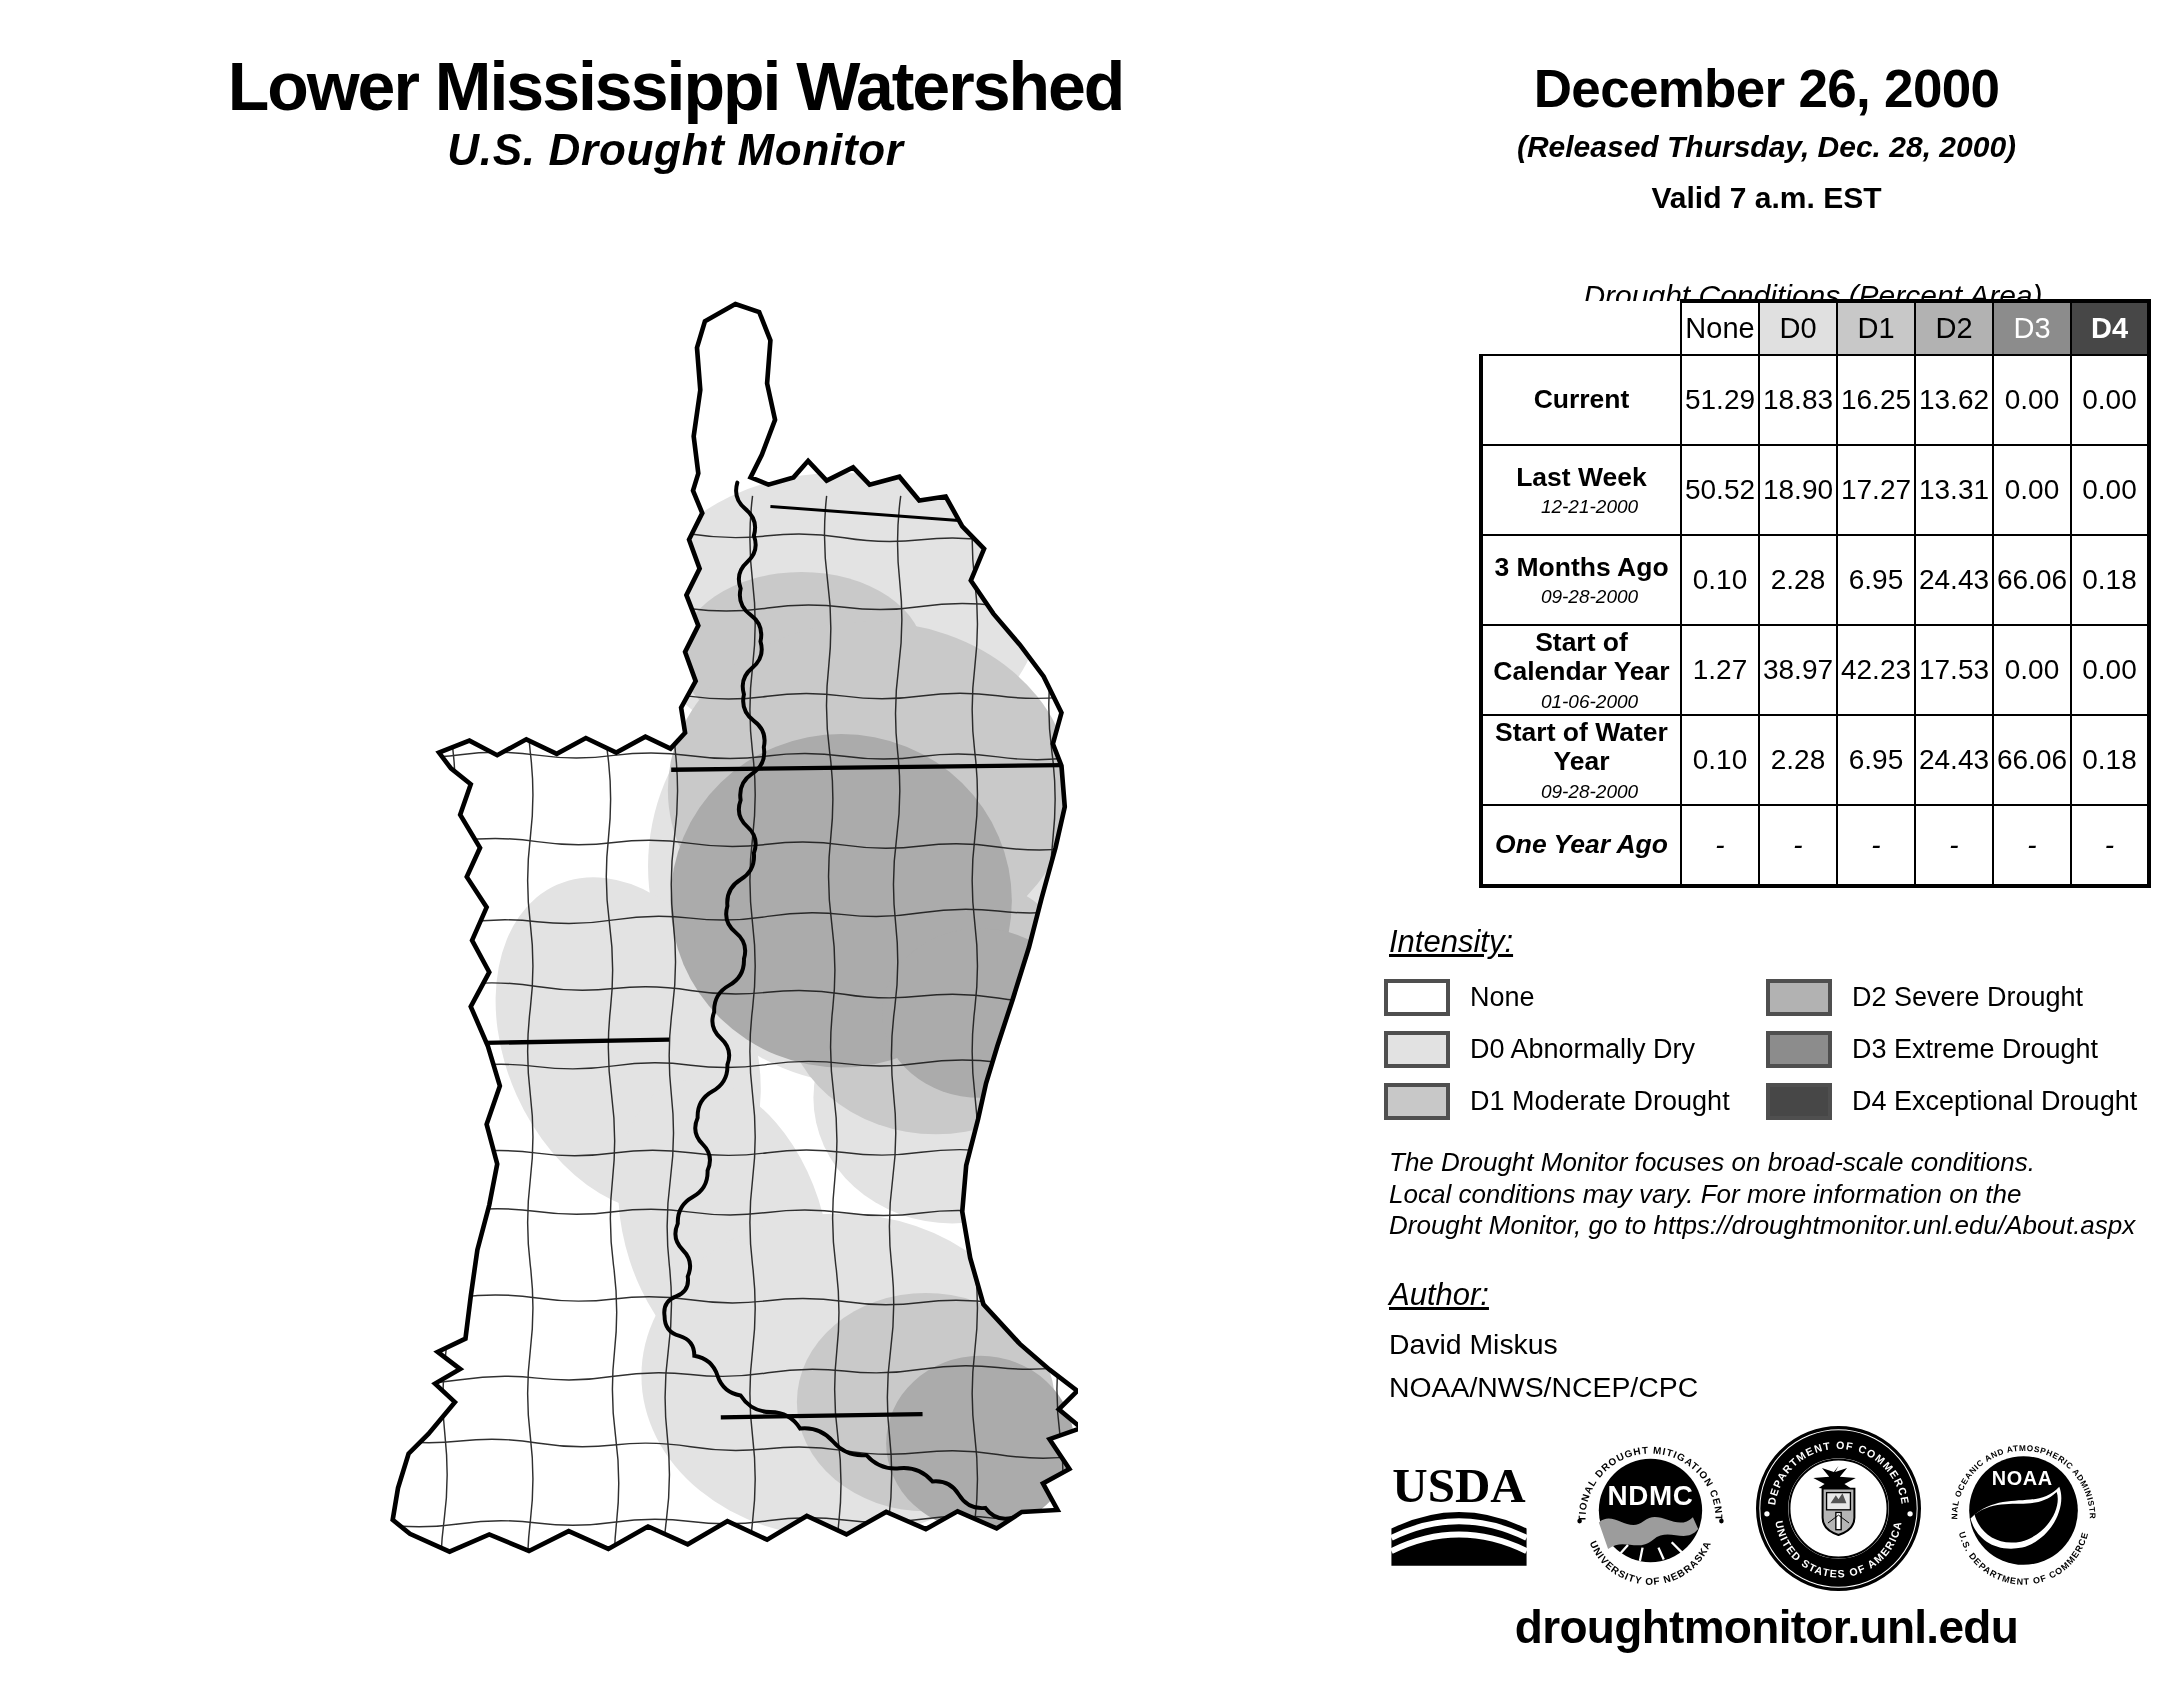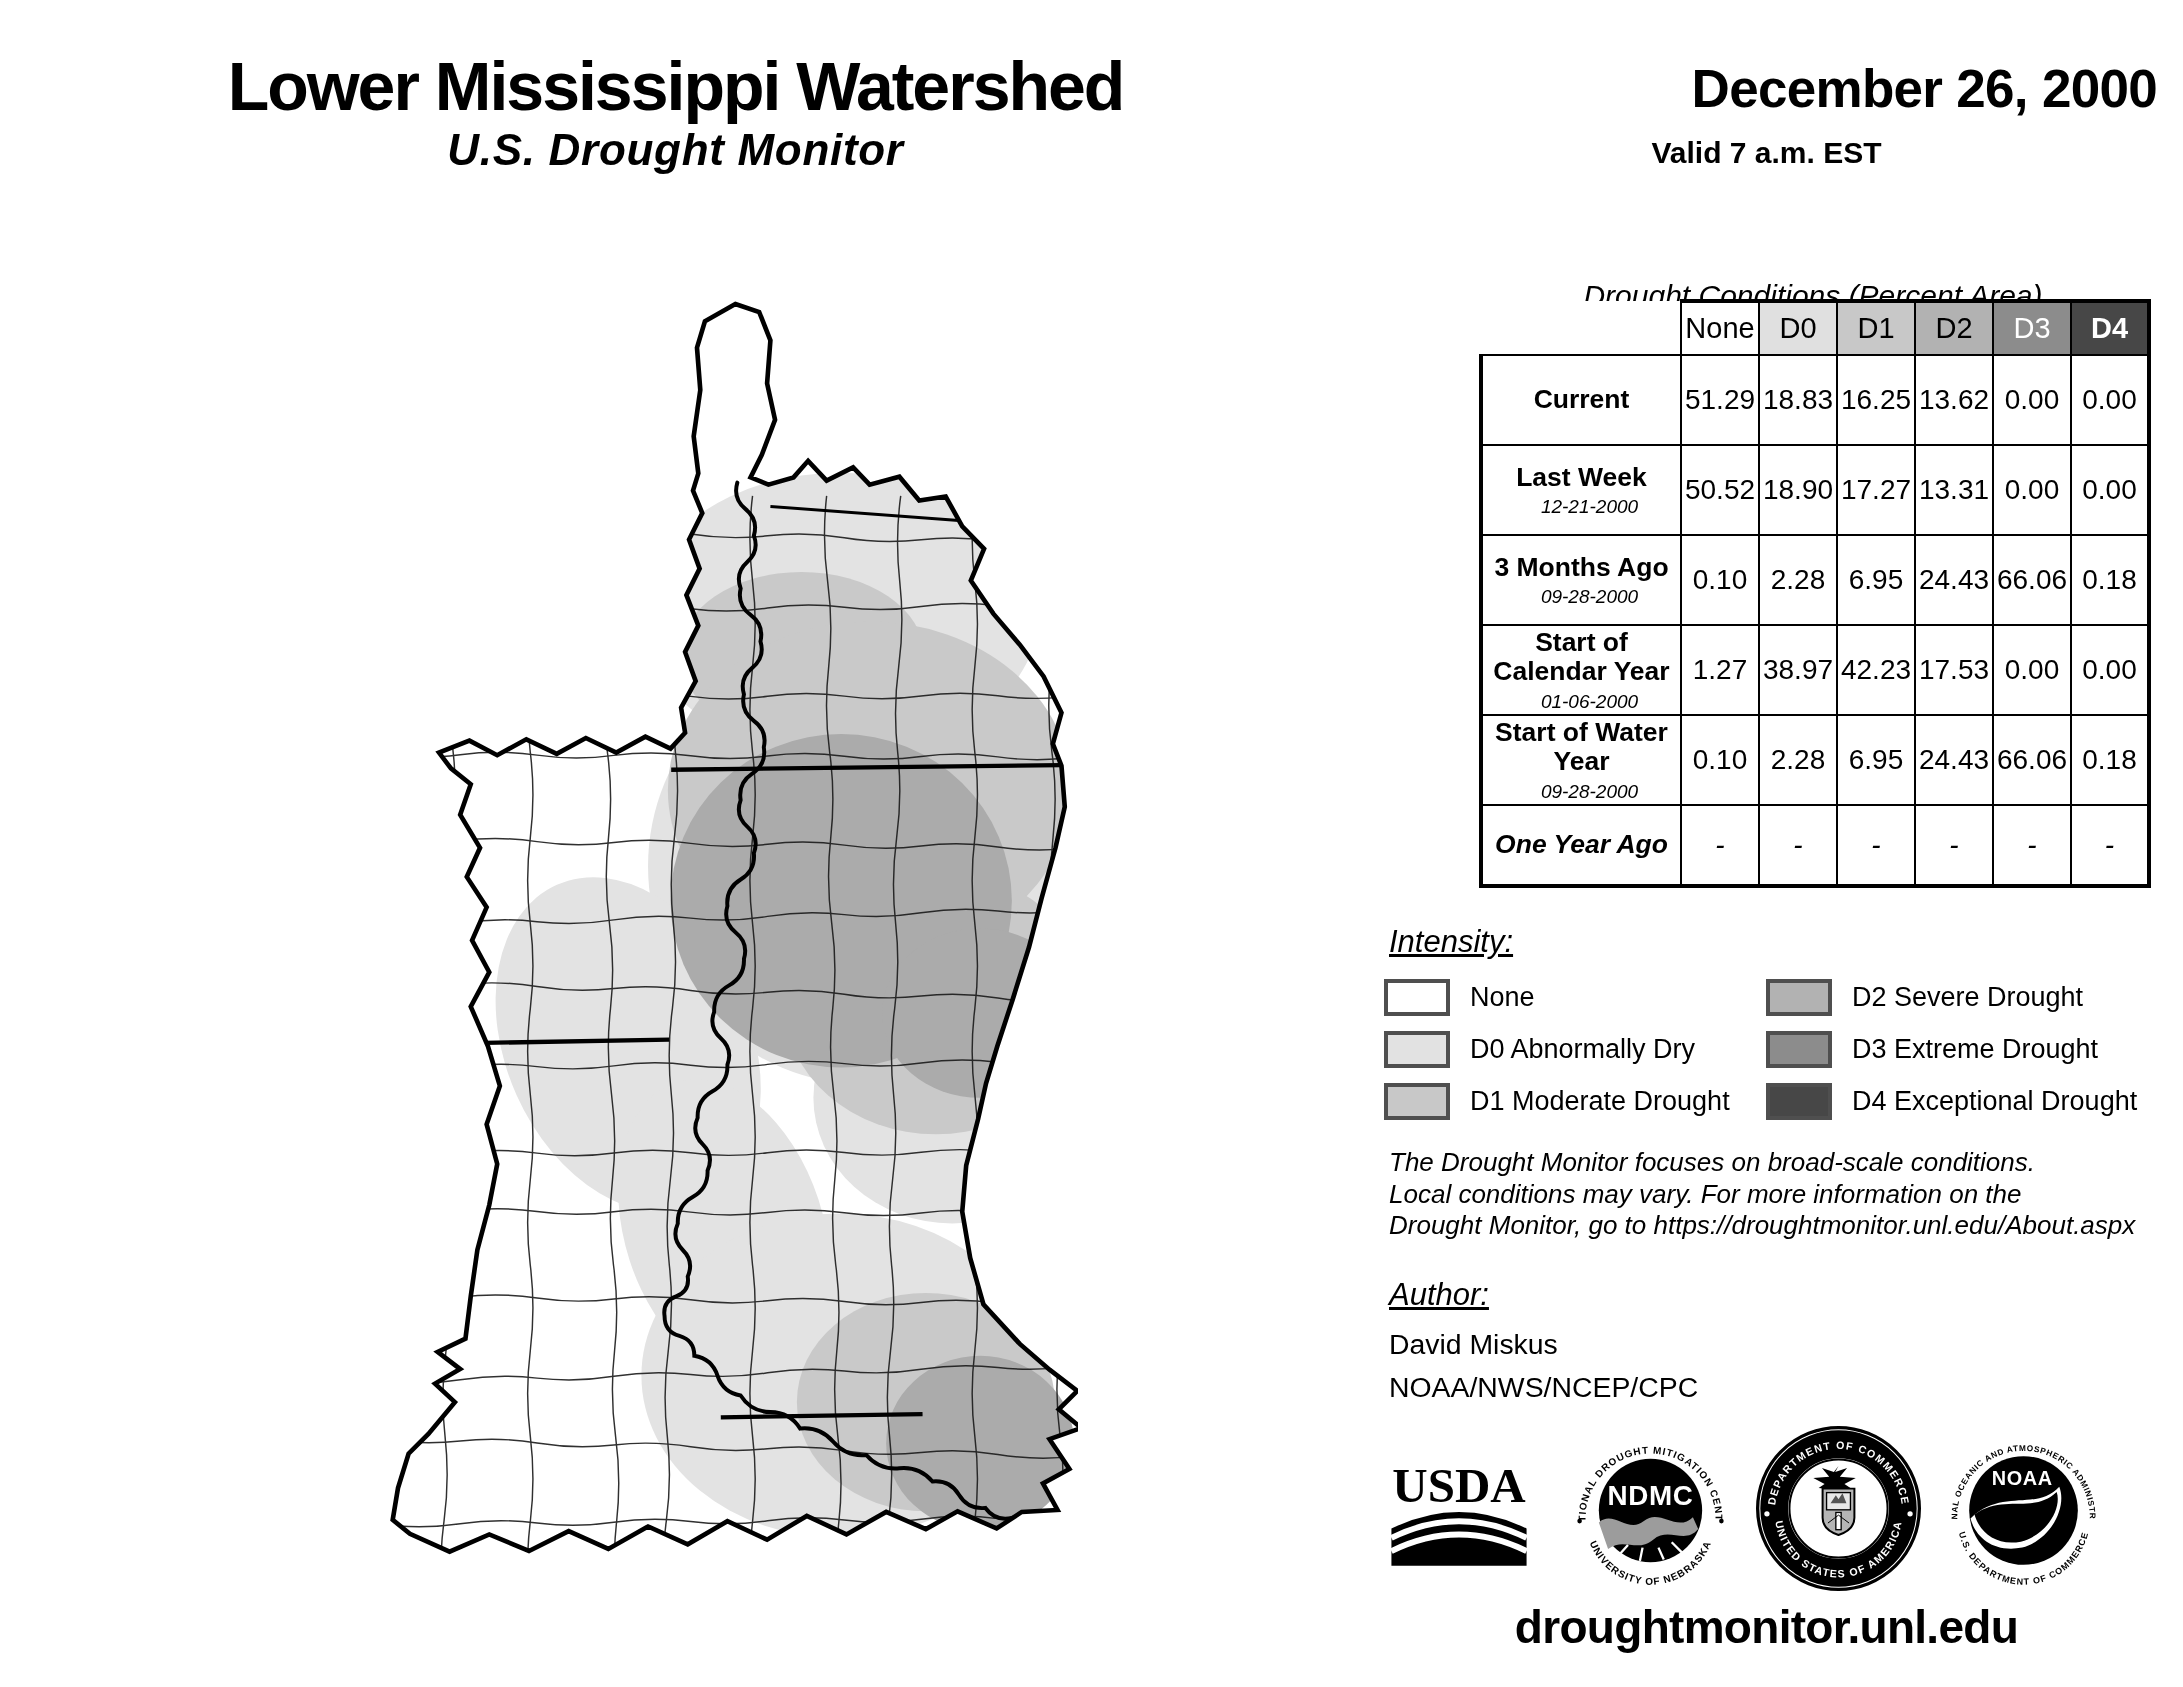--- a/index.html
+++ b/index.html
@@ -5,21 +5,21 @@
   * { margin:0; padding:0; box-sizing:border-box; }
   html,body { width:2183px; height:1687px; background:#fff; font-family:"Liberation Sans", sans-serif; color:#000; overflow:hidden; }
   .abs { position:absolute; }
 
   
   #title-block { left:60px; top:38px; width:1231px; text-align:center; }
   #main-title { font-size:44px; font-style:italic; font-weight:bold; letter-spacing:0.7px; }
   #region-title { font-size:68px; font-weight:bold; letter-spacing:-2px; margin-top:9.3px; }
 
   #date-block { left:1376px; top:58px; width:781px; text-align:center; }
-  #map-date { font-size:53px; font-weight:bold; letter-spacing:-0.7px;text-align:right; }
+  #map-date { font-size:53px; font-weight:bold; letter-spacing:-0.7px; }
   #released { font-size:30px; font-weight:bold; font-style:italic; margin-top:10.6px; }
   #valid { font-size:30px; font-weight:bold; margin-top:17px; }
 
   
   #table-title { left:1479px; top:258px; width:668px; text-align:center; font-size:30px; font-style:italic;margin-top:21px; }
   #dm-table { left:1479px; top:299px; border-collapse:collapse; table-layout:fixed; }
   #dm-table td, #dm-table th { border:2.6px solid #000; text-align:center; vertical-align:middle; padding:0; }
   #dm-table th { height:54px; font-size:29px; font-weight:normal; }
   #dm-table th.blank { border:0; background:#fff; }
   #dm-table tr.data { height:90px; }
@@ -127,20 +127,21 @@
     </g>
 
     <path id="riverPath" fill="none" stroke="#000" stroke-width="6" stroke-linecap="round" d="M965,300 Q957.9,324.2 977.5,340.0 Q997.1,355.8 990,380 Q998.6,403.4 980.0,420.0 Q961.4,436.6 970,460 Q964.4,484.9 985.0,500.0 Q1005.6,515.1 1000,540 Q1007.1,564.2 987.5,580.0 Q967.9,595.8 975,620 Q969.4,644.9 990.0,660.0 Q1010.6,675.1 1005,700 Q1009.1,725.6 987.5,740.0 Q965.9,754.4 970,780 Q961.4,803.4 980.0,820.0 Q998.6,836.6 990,860 Q992.5,886.3 970.0,900.0 Q947.5,913.7 950,940 Q942.9,964.2 962.5,980.0 Q982.1,995.8 975,1020 Q976.0,1046.9 952.5,1060.0 Q929.0,1073.1 930,1100 Q921.4,1123.4 940.0,1140.0 Q958.6,1156.6 950,1180 Q951.0,1206.9 927.5,1220.0 Q904.0,1233.1 905,1260 Q895.0,1282.6 912.5,1300.0 Q930.0,1317.4 920,1340 Q921.0,1366.9 897.5,1380.0 Q874.0,1393.1 875,1420 Q865.0,1442.6 882.5,1460.0 Q900.0,1477.4 890,1500 Q893.3,1522.1 872.5,1530.0 Q851.7,1537.9 855,1560 Q855.0,1583.4 877.5,1590.0 Q900.0,1596.6 900,1620 Q926.6,1624.4 935.0,1650.0 Q943.4,1675.6 970,1680 Q985.7,1704.7 1015.0,1705.0 Q1044.3,1705.3 1060,1730 Q1090.2,1727.0 1110.0,1750.0 Q1129.8,1773.0 1160,1770 Q1179.8,1793.0 1210.0,1790.0 Q1240.2,1787.0 1260,1810 Q1286.3,1807.5 1300.0,1830.0 Q1313.7,1852.5 1340,1850 Q1355.1,1870.6 1380.0,1865.0 Q1404.9,1859.4 1420,1880"></path>
   </g>
 
   <path fill="none" stroke="#000" stroke-width="7" stroke-linejoin="miter" d="M962,30 L998,42 L1015,85 L1010,150 L1022,205 L1002,258 L985,292 L1012,303 L1050,292 L1072,267 L1100,297 L1140,277 L1165,303 L1210,291 L1240,327 L1280,321 L1305,366 L1338,400 L1318,448 L1352,498 L1392,545 L1428,593 L1455,648 L1442,695 L1455,728 L1460,790 L1446,852 L1425,928 L1406,1002 L1381,1082 L1358,1152 L1341,1208 L1329,1262 L1311,1332 L1305,1402 L1317,1472 L1337,1542 L1392,1602 L1437,1641 L1479,1673 L1451,1701 L1485,1729 L1437,1746 L1467,1791 L1427,1813 L1449,1853 L1395,1856 L1357,1881 L1298,1855 L1250,1882 L1190,1856 L1130,1890 L1070,1862 L1010,1898 L950,1870 L890,1905 L830,1878 L770,1912 L710,1885 L650,1915 L590,1890 L530,1916 L470,1889 L444,1868 L452,1820 L468,1768 L498,1738 L538,1690 L508,1662 L546,1640 L512,1614 L554,1594 L562,1530 L572,1460 L590,1392 L602,1330 L586,1270 L606,1212 L588,1152 L562,1092 L590,1040 L564,992 L586,942 L556,896 L576,852 L546,802 L562,756 L532,732 L514,708 L560,690 L602,712 L646,688 L692,710 L736,686 L782,708 L826,684 L864,702 L886,678 L880,640 L902,600 L886,556 L906,516 L888,470 L908,430 L892,386 L912,346 L898,312 L906,286 L899,230 L909,160 L904,96 L916,56 Z"></path>
 </svg>
 
 <div class="abs" id="date-block">
   <div id="map-date">December 26, 2000</div>
+  <div id="released">(Released Thursday, Dec. 28, 2000)</div>
   <div id="valid">Valid 7 a.m. EST</div>
 </div>
 
 <div class="abs" id="table-title">Drought Conditions (Percent Area)</div>
 
 <table class="abs" id="dm-table">
   <colgroup>
     <col style="width:200px">
       <col style="width:78px">
       <col style="width:78px">

